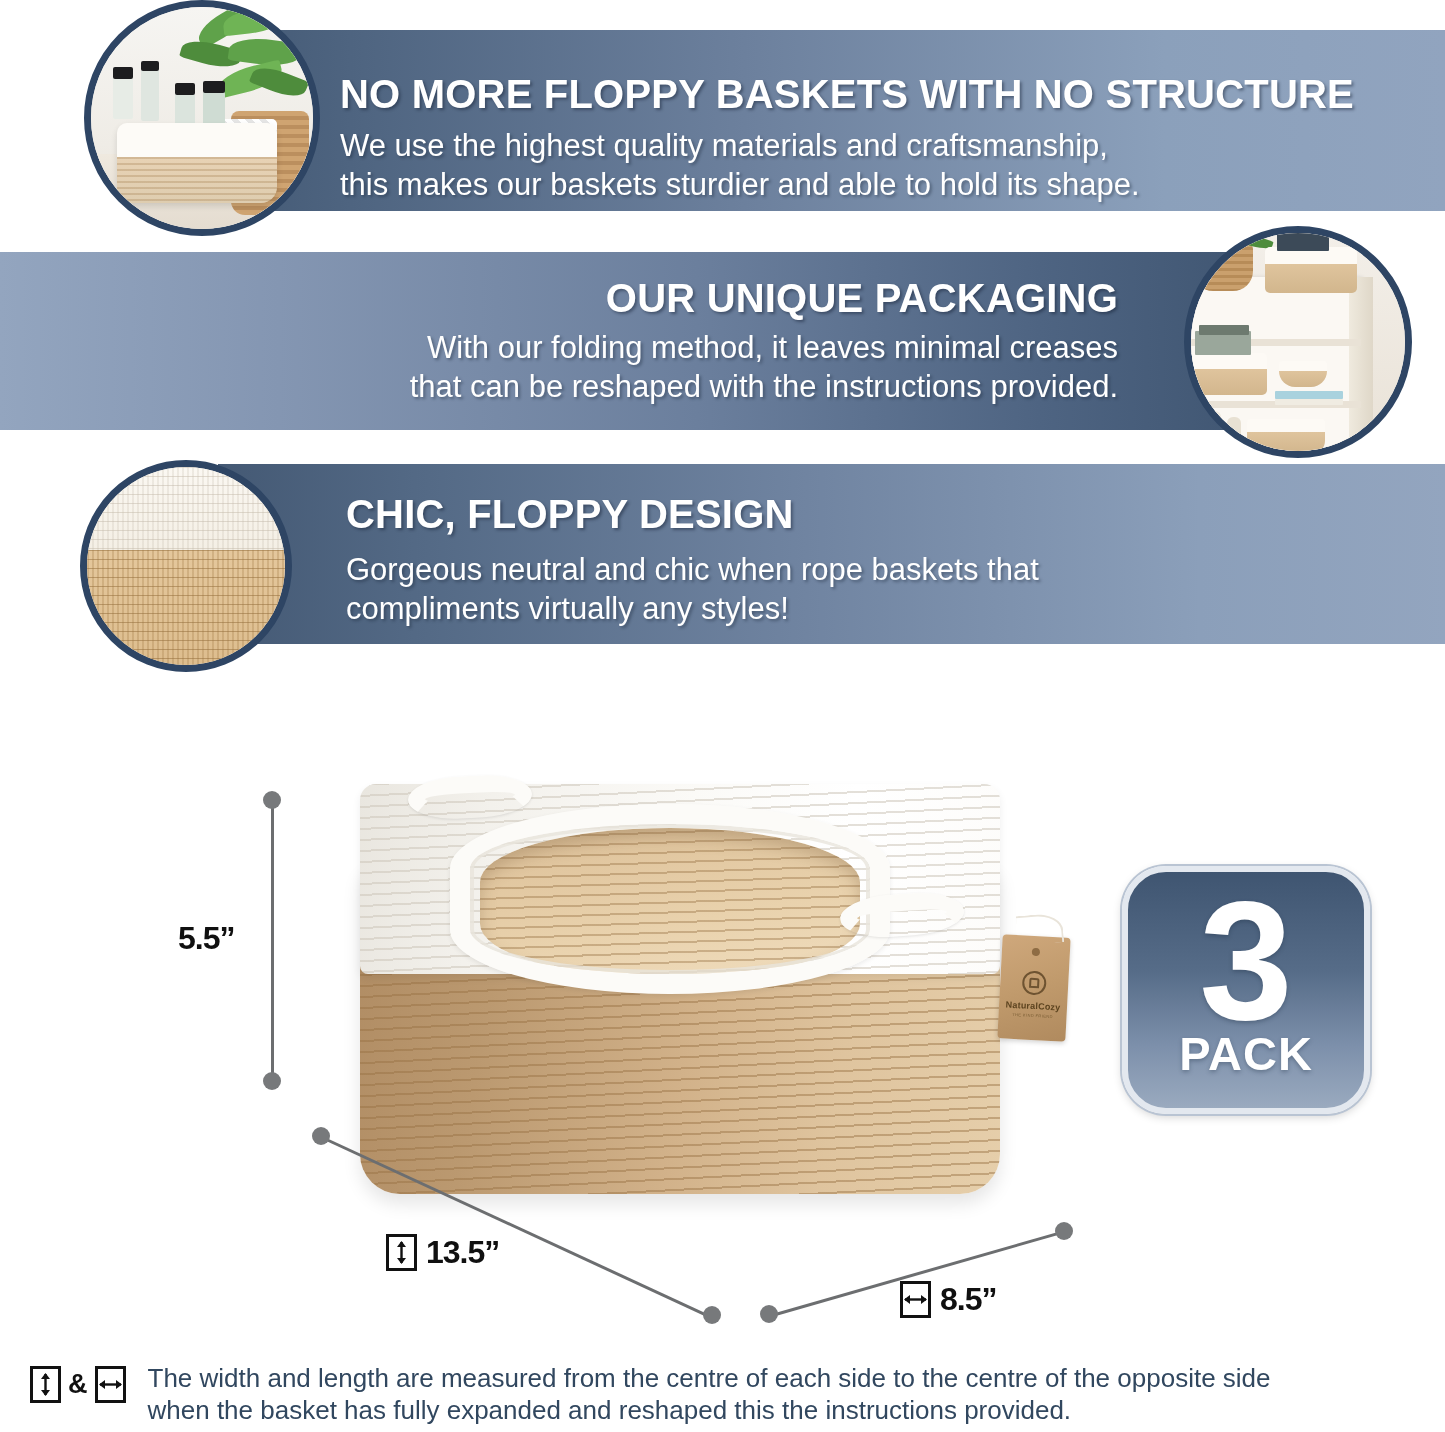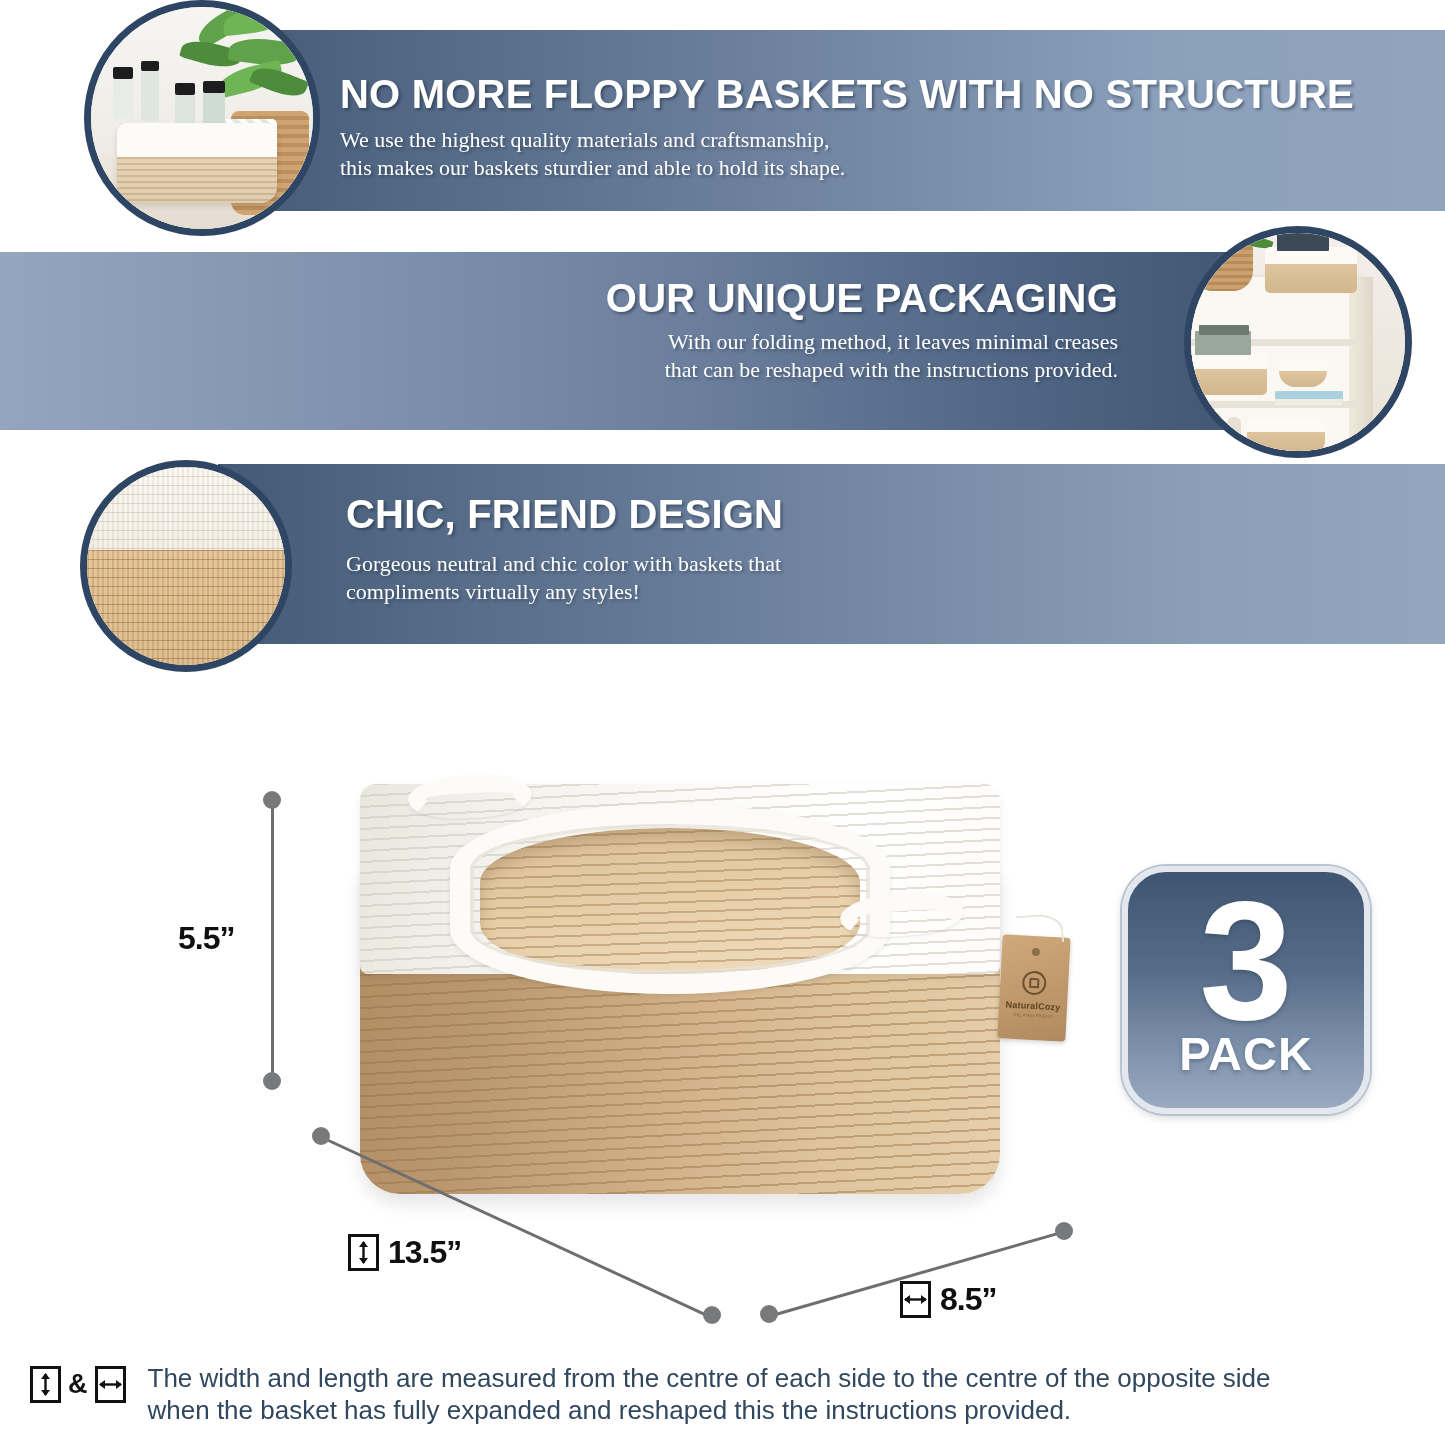--- a/index.html
+++ b/index.html
@@ -21,24 +21,23 @@
   .bn3 { left: 218px; top: 464px; width: 1227px; height: 180px;
          background: linear-gradient(to right, #445974 0%, #536985 16%, #7084a1 48%, #8b9fba 80%, #93a5bf 100%); }
 
   .bn-text { position: absolute; color: #ffffff; }
   .bn-head {
     font-weight: bold; font-size: 40px; letter-spacing: 0.2px;
     text-shadow: 2px 2px 3px rgba(20,32,50,0.45);
     white-space: nowrap;
   }
   .bn-body {
-    font-size: 22px; line-height: 1.26; font-weight: 500;
+    font-size: 31px; line-height: 1.26; font-weight: 500;
     text-shadow: 2px 2px 3px rgba(20,32,50,0.40);
     white-space: pre-line;
-    font-family: Liberation Serif, serif;
   }
 
   .b1-head { left: 168px; top: 42px; }
   .b1-body { left: 168px; top: 96px; }
 
   .b2-head { right: 150px; top: 24px; text-align: left; }
   .b2-body { right: 150px; top: 76px; text-align: right; }
 
   .b3-head { left: 128px; top: 28px; }
   .b3-body { left: 128px; top: 86px; }
@@ -264,22 +263,22 @@
       <div class="book" style="left:84px;top:158px;width:68px;height:8px;background:#a9d2de;"></div>
       <div class="book" style="left:84px;top:166px;width:68px;height:6px;background:#f0ece2;"></div>
       <div class="bk" style="left:56px;top:186px;width:78px;height:34px;border-radius:4px 4px 12px 12px;"></div>
       <div class="bottle" style="left:14px;top:178px;width:16px;height:26px;background:#efe9dd;border-radius:6px 6px 3px 3px;position:absolute;"></div>
       <div class="bottle" style="left:36px;top:184px;width:14px;height:22px;background:#e8e1d3;border-radius:6px 6px 3px 3px;position:absolute;"></div>
       <div class="book" style="left:-2px;top:196px;width:18px;height:16px;background:#5d6f8c;border-radius:4px;"></div>
     </div>
   </div>
 
   <div class="banner bn3">
-    <div class="bn-text bn-head b3-head">CHIC, FRIEND DESIGN</div>
-    <div class="bn-text bn-body b3-body">Gorgeous neutral and chic color with baskets that
+    <div class="bn-text bn-head b3-head">CHIC, FLOPPY DESIGN</div>
+    <div class="bn-text bn-body b3-body">Gorgeous neutral and chic when rope baskets that
 compliments virtually any styles!</div>
   </div>
 
   <div class="circle c3">
     <div class="scene">
       <div class="tex-top"></div>
       <div class="tex-bot"></div>
     </div>
   </div>
 
@@ -306,21 +305,21 @@
   <div class="dot" style="left:263px; top:791px;"></div>
   <div class="dot" style="left:263px; top:1072px;"></div>
   <div class="dim-label" style="left:178px; top:920px;">
     <span class="val">5.5”</span>
   </div>
 
   <div class="dim-line" style="left:322px; top:1136px; width:434px; height:3px;
               transform-origin: 0 50%; transform: rotate(24.8deg);"></div>
   <div class="dot" style="left:312px; top:1127px;"></div>
   <div class="dot" style="left:703px; top:1306px;"></div>
-  <div class="dim-label" style="left:348px; top:1234px;">
+  <div class="dim-label" style="left:386px; top:1234px;">
     <span class="ibox">
       <svg width="15" height="25" viewBox="0 0 15 25">
         <path d="M7.5 2 L7.5 23" stroke="#111" stroke-width="2.4"></path>
         <path d="M7.5 1 L3 7 L12 7 Z" fill="#111"></path>
         <path d="M7.5 24 L3 18 L12 18 Z" fill="#111"></path>
       </svg>
     </span>
     <span class="val">13.5”</span>
   </div>
 

